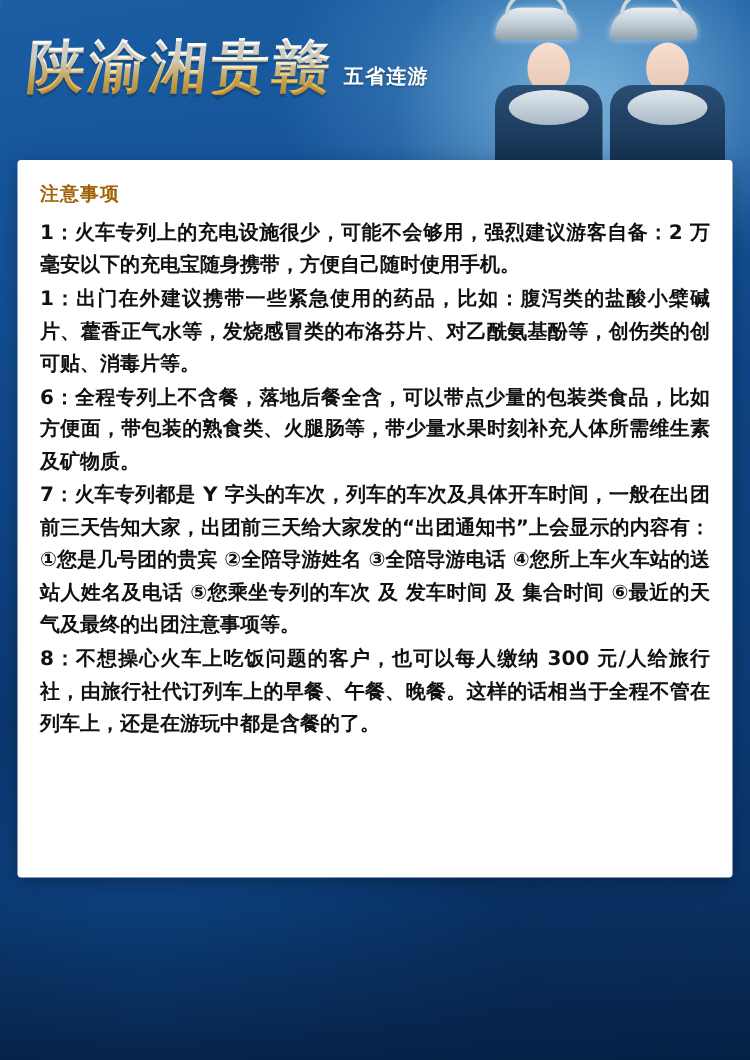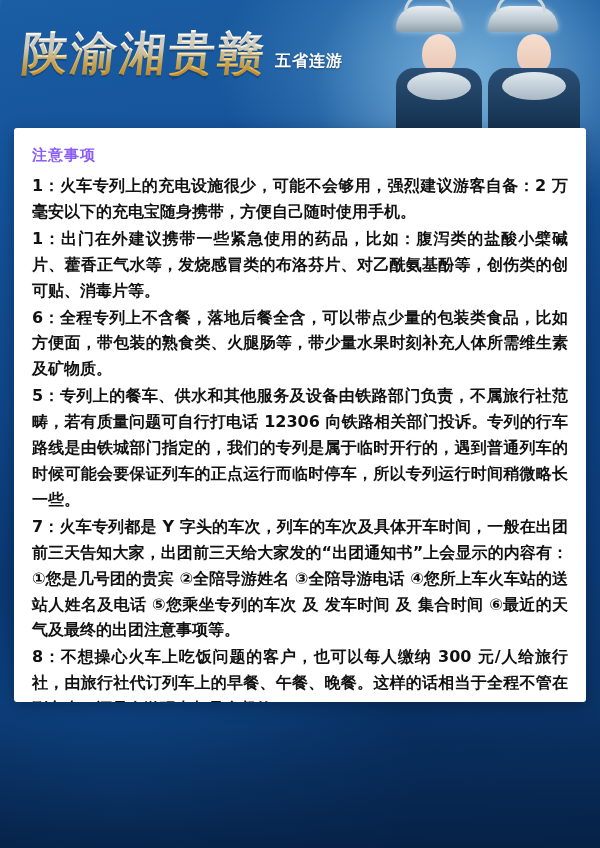--- a/index.html
+++ b/index.html
@@ -147,21 +147,21 @@
     width: 572px;
     height: 574px;
     background: #ffffff;
     border-radius: 3px;
     box-shadow: 0 4px 16px rgba(0,0,0,0.28);
     box-sizing: border-box;
     padding: 18px 18px 14px 18px;
     overflow: hidden;
   }
   .notice-title {
-    color: #8b5cf6;
+    color: #a16207;
     font-weight: bold;
     font-size: 15px;
     letter-spacing: 1px;
     margin: 0 0 8px 0;
     font-family: "DejaVu Sans", "Liberation Sans", sans-serif;
   }
   .item {
     color: #111111;
     font-size: 16px;
     line-height: 1.62;
@@ -209,19 +209,18 @@
       <div class="title-main">陕渝湘贵赣</div>
       <div class="title-sub">五省连游</div>
     </div>
   </div>
 
   <div class="card">
     <div class="notice-title">注意事项</div>
     <p class="item">1：火车专列上的充电设施很少，可能不会够用，强烈建议游客自备：2 万毫安以下的充电宝随身携带，方便自己随时使用手机。</p>
     <p class="item">1：出门在外建议携带一些紧急使用的药品，比如：腹泻类的盐酸小檗碱片、藿香正气水等，发烧感冒类的布洛芬片、对乙酰氨基酚等，创伤类的创可贴、消毒片等。</p>
     <p class="item">6：全程专列上不含餐，落地后餐全含，可以带点少量的包装类食品，比如方便面，带包装的熟食类、火腿肠等，带少量水果时刻补充人体所需维生素及矿物质。</p>
-    <p class="item">5：专列上的餐车、供水和其他服务及设备由铁路部门负责，不属旅行社范畴，若有质量问题可自行打电话 12306 向铁路相关部门投诉。专列的行车路线是由铁城部门指定的，我们的专列是属于临时开行的，遇到普通列车的时候可能会要保证列车的正点运行而临时停车，所以专列运行时间稍微略长一些。</p>
     <p class="item">7：火车专列都是 Y 字头的车次，列车的车次及具体开车时间，一般在出团前三天告知大家，出团前三天给大家发的“出团通知书”上会显示的内容有：①您是几号团的贵宾 ②全陪导游姓名 ③全陪导游电话 ④您所上车火车站的送站人姓名及电话 ⑤您乘坐专列的车次 及 发车时间 及 集合时间 ⑥最近的天气及最终的出团注意事项等。</p>
     <p class="item">8：不想操心火车上吃饭问题的客户，也可以每人缴纳 300 元/人给旅行社，由旅行社代订列车上的早餐、午餐、晚餐。这样的话相当于全程不管在列车上，还是在游玩中都是含餐的了。</p>
   </div>
 
   <div class="footer-space"></div>
 </div>
 
 </body></html>

